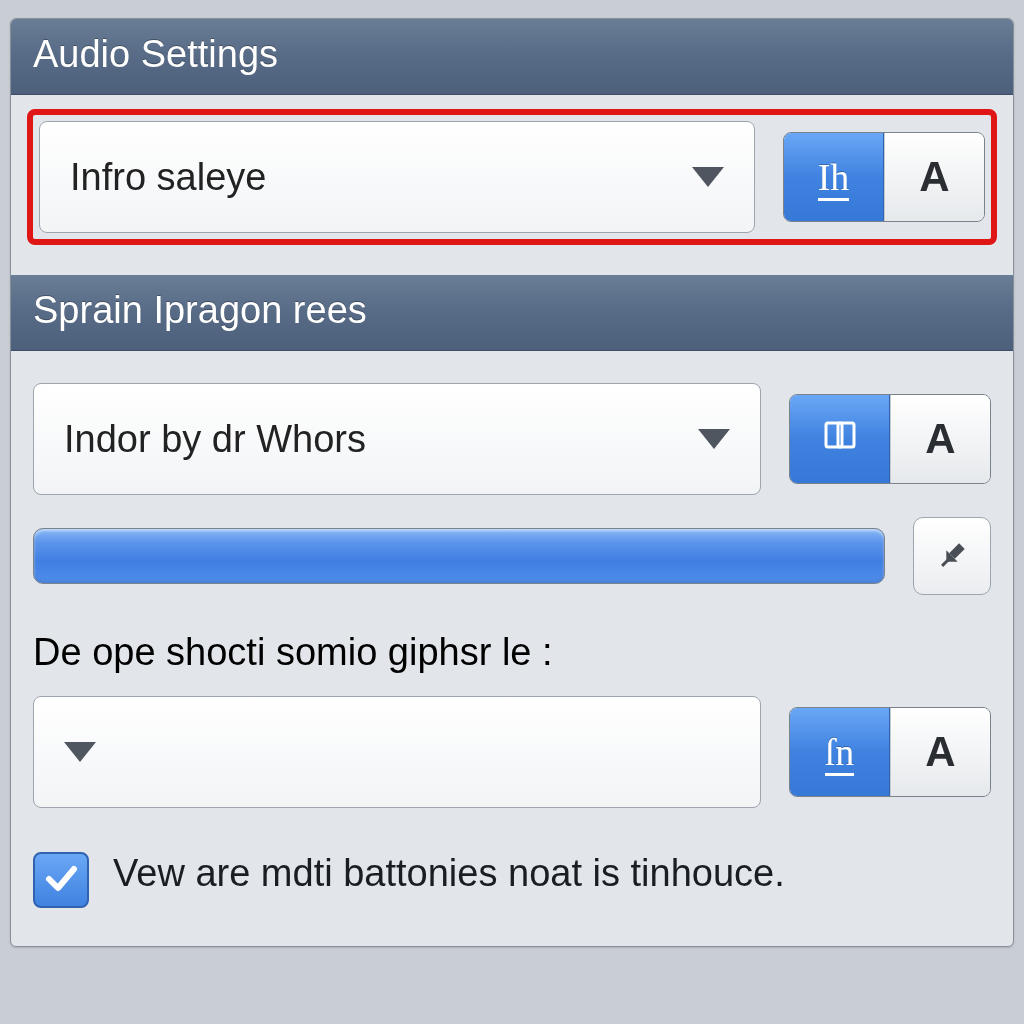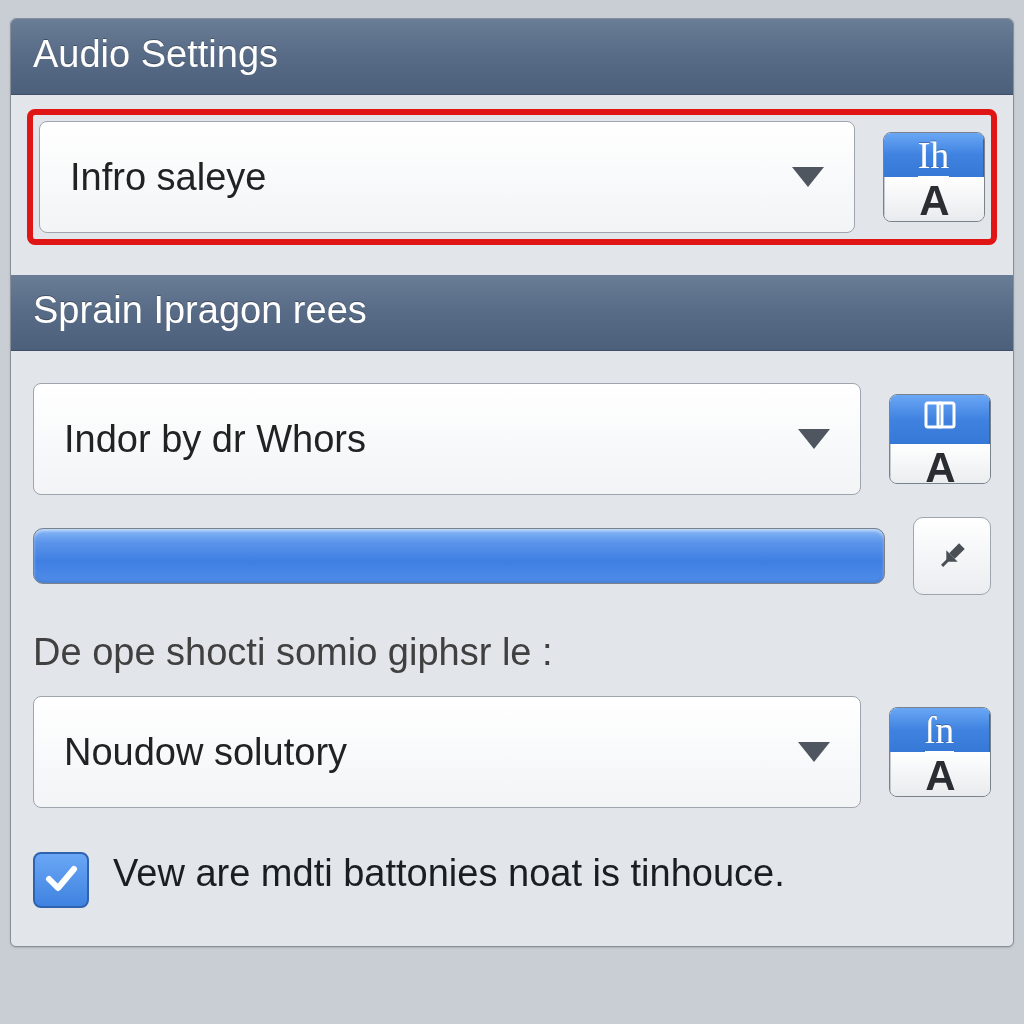--- a/index.html
+++ b/index.html
@@ -64,21 +64,20 @@
     border-right: 16px solid transparent;
     border-top: 20px solid #4f565f;
   }
   .segmented {
     display: flex;
     height: 90px;
     border: 1px solid #7a828c;
     border-radius: 8px;
     overflow: hidden;
     box-shadow: inset 0 1px 0 rgba(255,255,255,0.6);
-    flex-direction: column;
   }
   .segmented .seg {
     width: 100px;
     display: flex;
     align-items: center;
     justify-content: center;
     font-size: 36px;
     font-weight: bold;
     cursor: pointer;
     user-select: none;
@@ -136,21 +135,21 @@
     cursor: pointer;
     box-shadow: inset 0 1px 0 #fff;
   }
   .pin-icon {
     width: 36px; height: 36px;
     position: relative;
   }
   .pin-icon svg { width: 100%; height: 100%; }
   .field-label {
     font-size: 38px;
-    color: #404040;
+    color: #000000;
     margin-bottom: 22px;
     margin-top: 12px;
   }
   .checkbox-row {
     display: flex;
     align-items: flex-start;
     gap: 24px;
     margin-top: 44px;
     margin-bottom: 20px;
   }
@@ -239,21 +238,20 @@
         </span>
       </div>
     </div>
 
     <div class="field-label">
       <span>De ope shocti somio giphsr le :</span>
     </div>
 
     <div class="row">
       <div class="dropdown">
-        <span>Noudow solutory</span>
         <span class="chevron"></span>
       </div>
       <div class="segmented">
         <div class="seg active">
           <span class="underline-text">ſn</span>
         </div>
         <div class="seg inactive">
           <span class="big-a">A</span>
         </div>
       </div>

